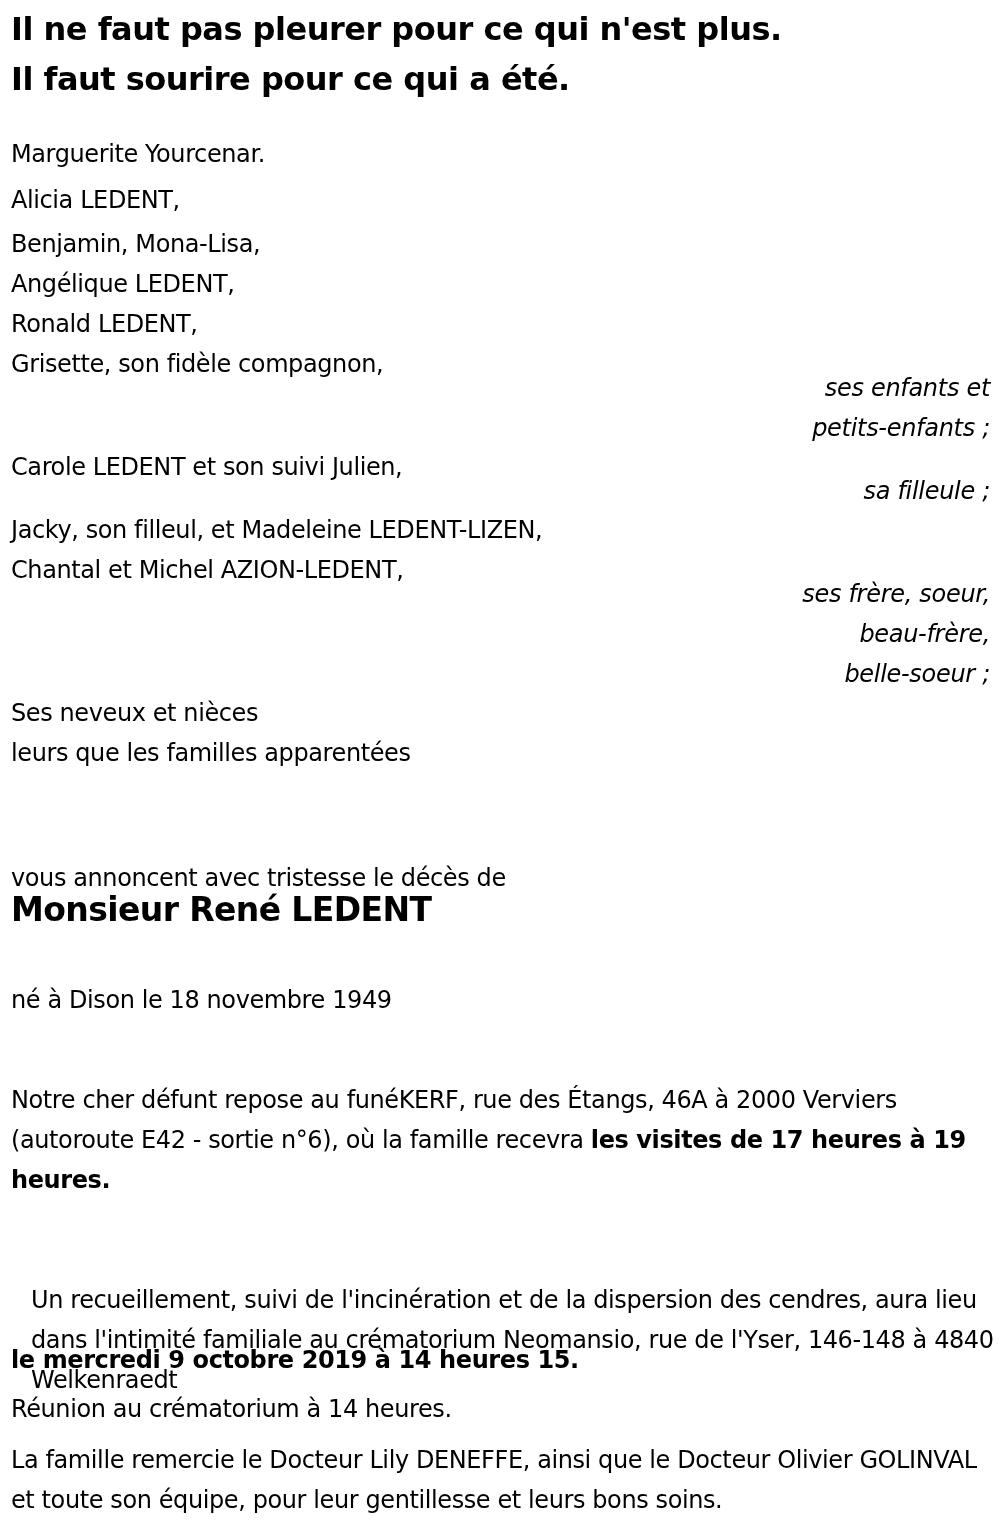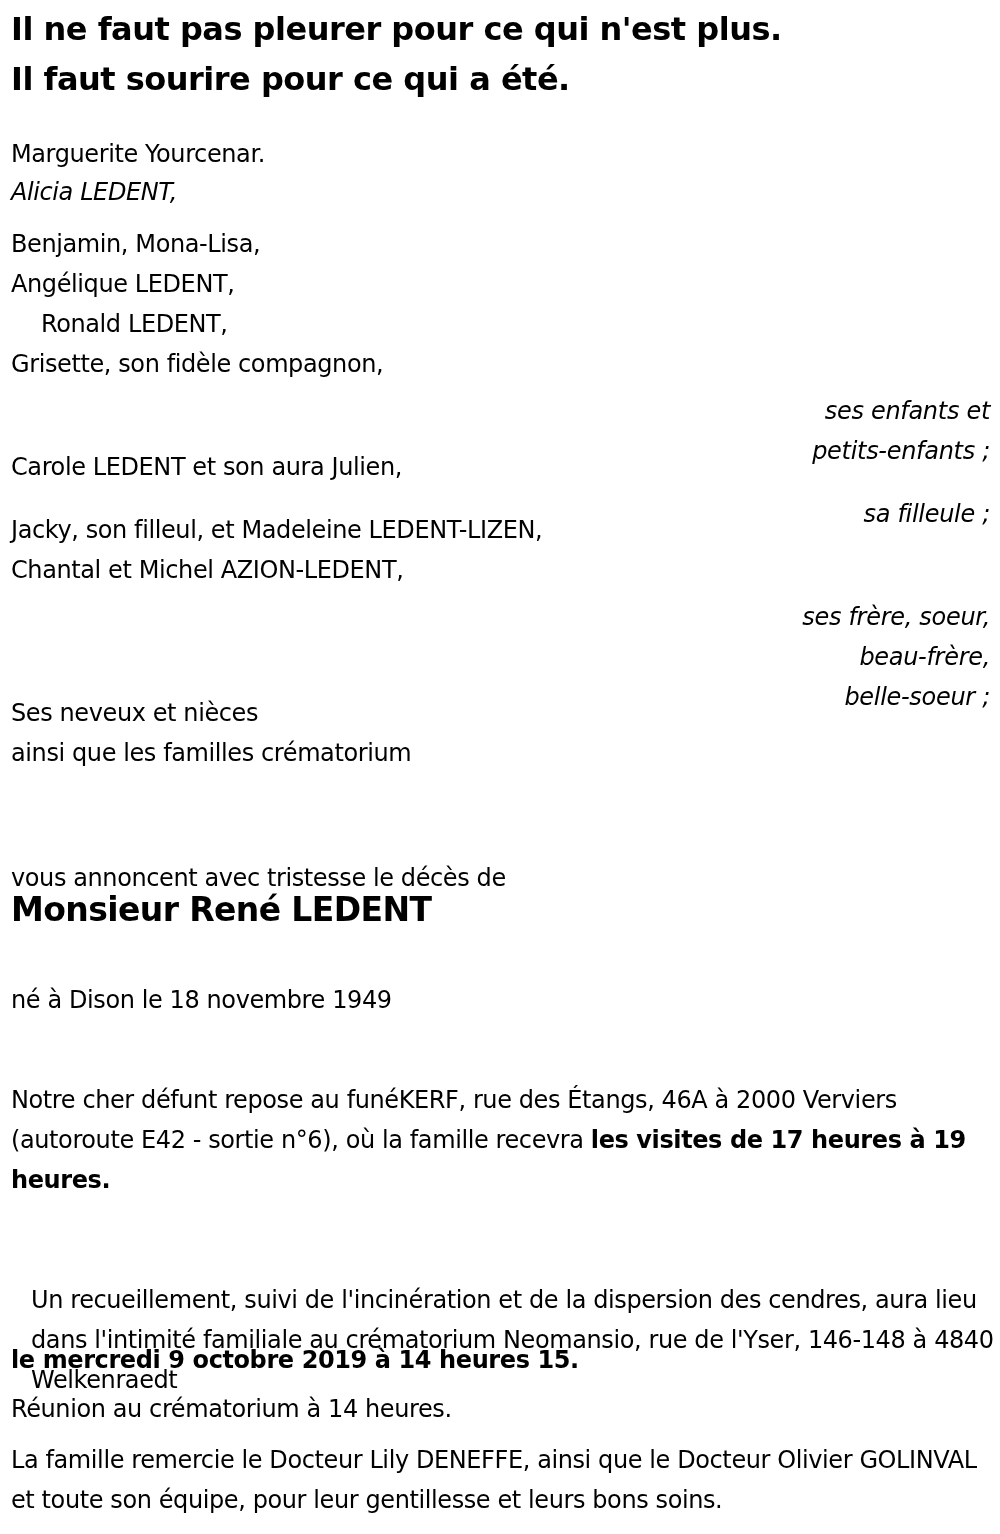--- a/index.html
+++ b/index.html
@@ -9,55 +9,55 @@
     overflow: hidden;
     font-family: "DejaVu Sans", sans-serif;
     color: #000000;
     font-size: 24px;
     position: relative;
   }
   .page { position: absolute; left: 0; top: 0; width: 1000px; height: 1534px; }
   .line { position: absolute; left: 11px; white-space: nowrap; letter-spacing: -0.4px; }
   .bold { font-weight: bold; }
   .quote { font-size: 32px; font-weight: bold; letter-spacing: -0.5px; }
-  .right { position: absolute; right: 10px; text-align: right; font-style: italic; white-space: nowrap; letter-spacing: -0.3px; margin-top: 23px; }
+  .right { position: absolute; right: 10px; text-align: right; font-style: italic; white-space: nowrap; letter-spacing: -0.3px; }
   .title { font-size: 33px; font-weight: bold; letter-spacing: -0.6px; }
   .para { position: absolute; left: 11px; width: 975px; line-height: 40px; letter-spacing: -0.4px; }
   .para b { font-weight: bold; }
 </style>
 </head>
 <body>
 
 <div class="page">
 
   <div class="line quote" style="top:10px;">Il ne faut pas pleurer pour ce qui n'est plus.</div>
   <div class="line quote" style="top:60px;">Il faut sourire pour ce qui a été.</div>
   <div class="line" style="top:140px;">Marguerite Yourcenar.</div>
 
-  <div class="line" style="top:178px;font-style:italic;">Alicia LEDENT,</div>
+  <div class="line" style="top:186px;">Alicia LEDENT,</div>
   <div class="line" style="top:230px;">Benjamin, Mona-Lisa,</div>
   <div class="line" style="top:270px;">Angélique LEDENT,</div>
-  <div class="line" style="top:310px;margin-left:30px;">Ronald LEDENT,</div>
+  <div class="line" style="top:310px;">Ronald LEDENT,</div>
   <div class="line" style="top:350px;">Grisette, son fidèle compagnon,</div>
 
   <div class="right" style="top:374px;">ses enfants et</div>
   <div class="right" style="top:414px;">petits-enfants ;</div>
 
-  <div class="line" style="top:453px;">Carole LEDENT et son aura Julien,</div>
+  <div class="line" style="top:453px;">Carole LEDENT et son suivi Julien,</div>
   <div class="right" style="top:477px;">sa filleule ;</div>
 
   <div class="line" style="top:516px;">Jacky, son filleul, et Madeleine LEDENT-LIZEN,</div>
   <div class="line" style="top:556px;">Chantal et Michel AZION-LEDENT,</div>
 
   <div class="right" style="top:580px;">ses frère, soeur,</div>
   <div class="right" style="top:620px;">beau-frère,</div>
   <div class="right" style="top:660px;">belle-soeur ;</div>
 
   <div class="line" style="top:699px;">Ses neveux et nièces</div>
-  <div class="line" style="top:739px;">ainsi que les familles crématorium</div>
+  <div class="line" style="top:739px;">leurs que les familles apparentées</div>
 
   <div class="line" style="top:819px;margin-top:45px;">vous annoncent avec tristesse le décès de</div>
 
   <div class="line title" style="top:890px;">Monsieur René LEDENT</div>
 
   <div class="line" style="top:986px;">né à Dison le 18 novembre 1949</div>
 
   <div class="para" style="top:1080px;">
     <span>Notre cher défunt repose au funéKERF, rue des Étangs, 46A à 2000 Verviers (autoroute E42 - sortie n°6), où la famille recevra </span><b>les visites de 17 heures à 19 heures.</b>
   </div>

